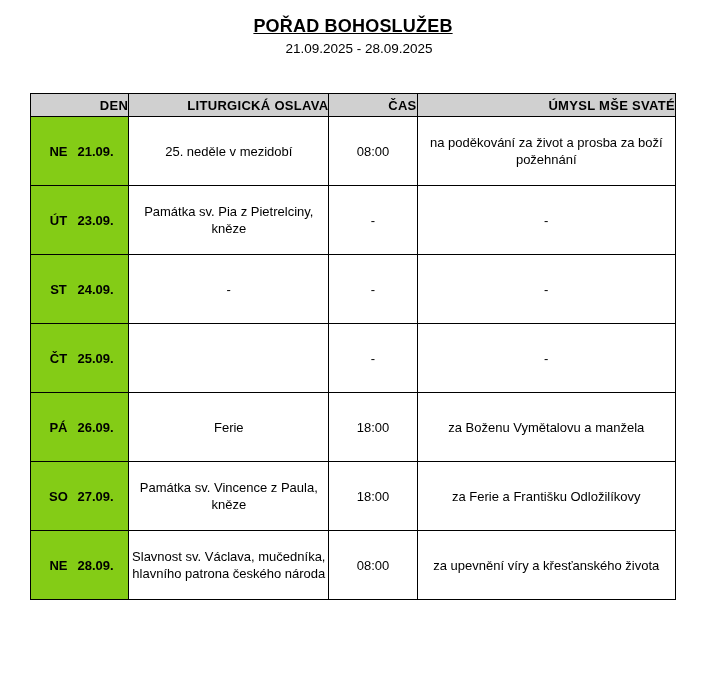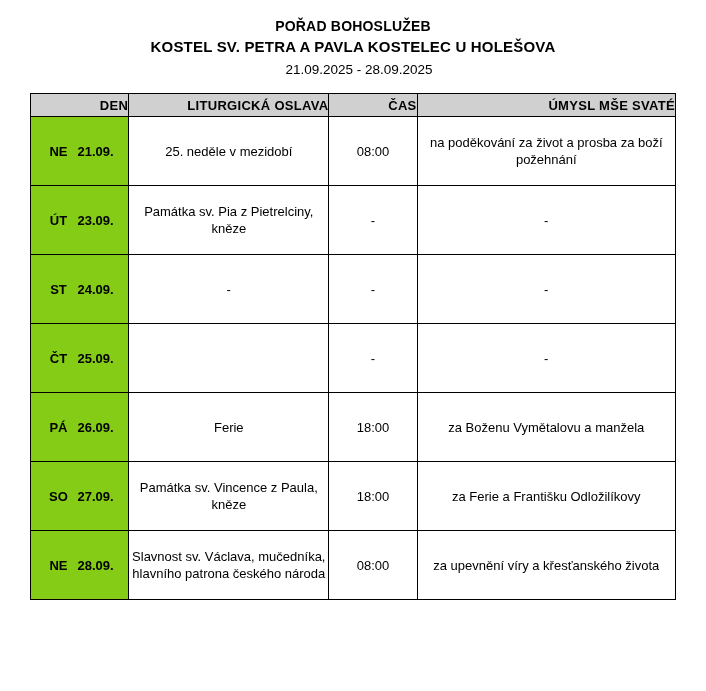--- a/index.html
+++ b/index.html
@@ -18,24 +18,25 @@
     width: 706px;
     height: 691px;
     position: relative;
     box-sizing: border-box;
   }
   .header {
     text-align: center;
     padding-top: 16px;
   }
   .header .line1 {
-    font-size: 14px;
+    font-size: 18px;
     font-weight: bold;
     letter-spacing: 0.2px;
     line-height: 20px;
+    text-decoration: underline;
   }
   .header .line2 {
     font-size: 15px;
     font-weight: bold;
     letter-spacing: 0.2px;
     line-height: 21px;
   }
   .header .line3 {
     font-size: 13.5px;
     font-weight: normal;
@@ -106,21 +107,20 @@
     padding: 0 6px;
   }
 </style>
 </head>
 <body>
 
 <div class="page">
 
   <div class="header">
     <div class="line1">POŘAD BOHOSLUŽEB</div>
-    <div class="line2">KOSTEL SV. PETRA A PAVLA KOSTELEC U HOLEŠOVA</div>
     <div class="line3">21.09.2025 - 28.09.2025</div>
   </div>
 
   <div class="table-wrap">
     <table class="schedule">
       <colgroup>
         <col class="c-den">
         <col class="c-lit">
         <col class="c-cas">
         <col class="c-umysl">

